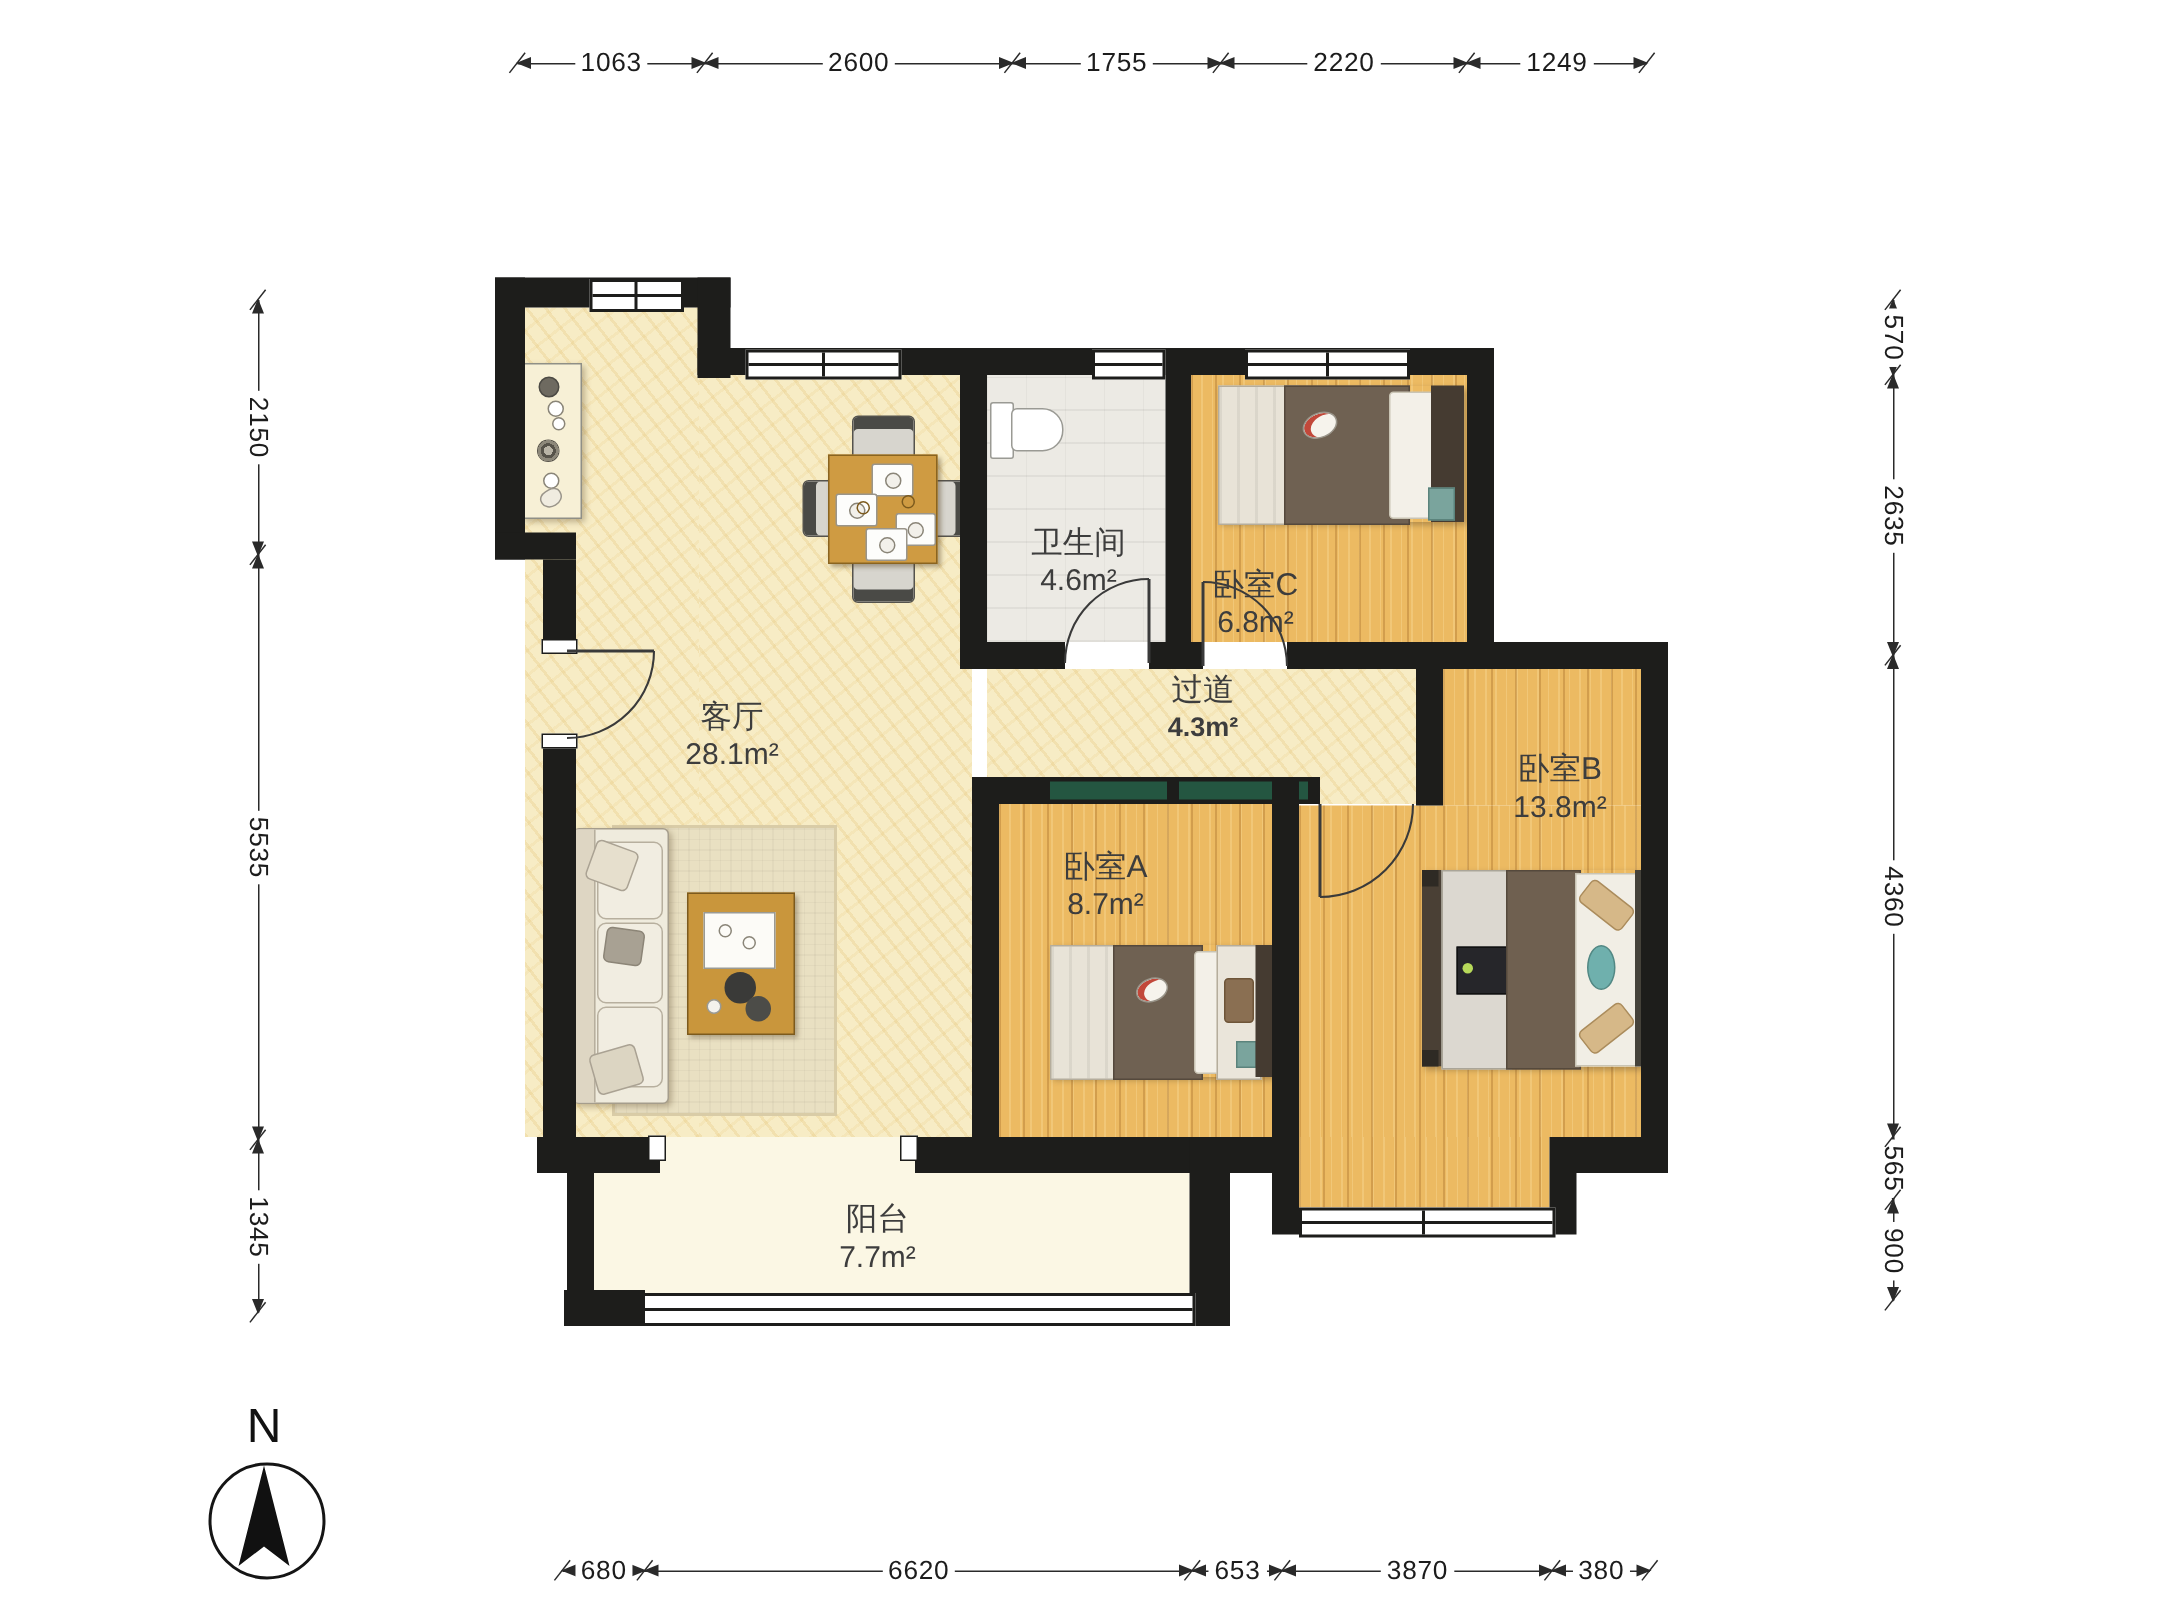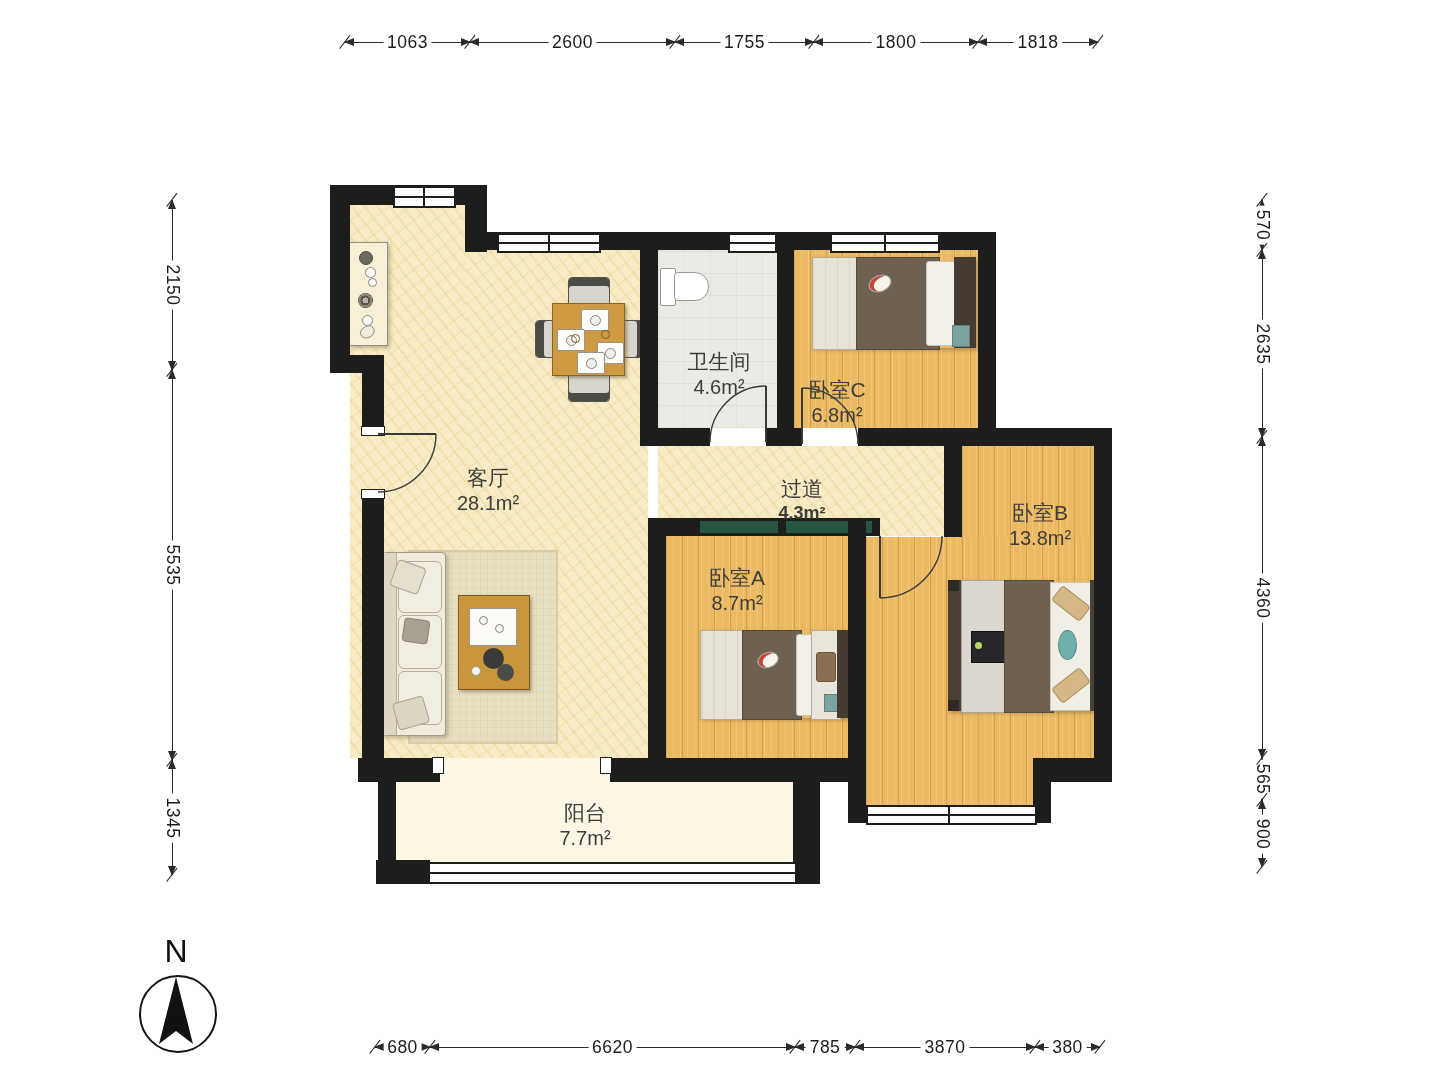--- a/index.html
+++ b/index.html
@@ -68,26 +68,26 @@
       <span class="dlab">2600</span>
     </div>
   <div class="dimh" style="left:675px;top:42px;width:139px">
     <i class="ah l"></i>
       <i class="ah r"></i>
       <span class="dlab">1755</span>
     </div>
   <div class="dimh" style="left:814px;top:42px;width:164px">
     <i class="ah l"></i>
       <i class="ah r"></i>
-      <span class="dlab">1800</span>
+      <span class="dlab">2220</span>
     </div>
   <div class="dimh" style="left:978px;top:42px;width:120px">
     <i class="ah l"></i>
       <i class="ah r"></i>
-      <span class="dlab">1818</span>
+      <span class="dlab">1249</span>
     </div>
   <i class="tk" style="left:345px;top:42px"></i>
   <i class="tk" style="left:470px;top:42px"></i>
   <i class="tk" style="left:675px;top:42px"></i>
   <i class="tk" style="left:814px;top:42px"></i>
   <i class="tk" style="left:978px;top:42px"></i>
   <i class="tk" style="left:1098px;top:42px"></i>
 
   <div class="dimh" style="left:375px;top:1047px;width:55px">
     <i class="ah l"></i>
@@ -95,21 +95,21 @@
       <span class="dlab">680</span>
     </div>
   <div class="dimh" style="left:430px;top:1047px;width:365px">
     <i class="ah l"></i>
       <i class="ah r"></i>
       <span class="dlab">6620</span>
     </div>
   <div class="dimh" style="left:795px;top:1047px;width:60px">
     <i class="ah l"></i>
       <i class="ah r"></i>
-      <span class="dlab">785</span>
+      <span class="dlab">653</span>
     </div>
   <div class="dimh" style="left:855px;top:1047px;width:180px">
     <i class="ah l"></i>
       <i class="ah r"></i>
       <span class="dlab">3870</span>
     </div>
   <div class="dimh" style="left:1035px;top:1047px;width:65px">
     <i class="ah l"></i>
       <i class="ah r"></i>
       <span class="dlab">380</span>
@@ -334,21 +334,21 @@
     <span class="rarea">28.1m²</span>
   </div>
   <div class="room-label" style="left:719px;top:375px">
     <span class="rname">卫生间</span>
     <span class="rarea">4.6m²</span>
   </div>
   <div class="room-label" style="left:837px;top:403px">
     <span class="rname">卧室C</span>
     <span class="rarea">6.8m²</span>
   </div>
-  <div class="room-label" style="left:802px;top:500px">
+  <div class="room-label" style="left:802px;top:472px">
     <span class="rname">过道</span>
     <span class="rarea" style="font-weight:bold;font-size:18px">4.3m²</span>
   </div>
   <div class="room-label" style="left:737px;top:591px">
     <span class="rname">卧室A</span>
     <span class="rarea">8.7m²</span>
   </div>
   <div class="room-label" style="left:1040px;top:526px">
     <span class="rname">卧室B</span>
     <span class="rarea">13.8m²</span>

